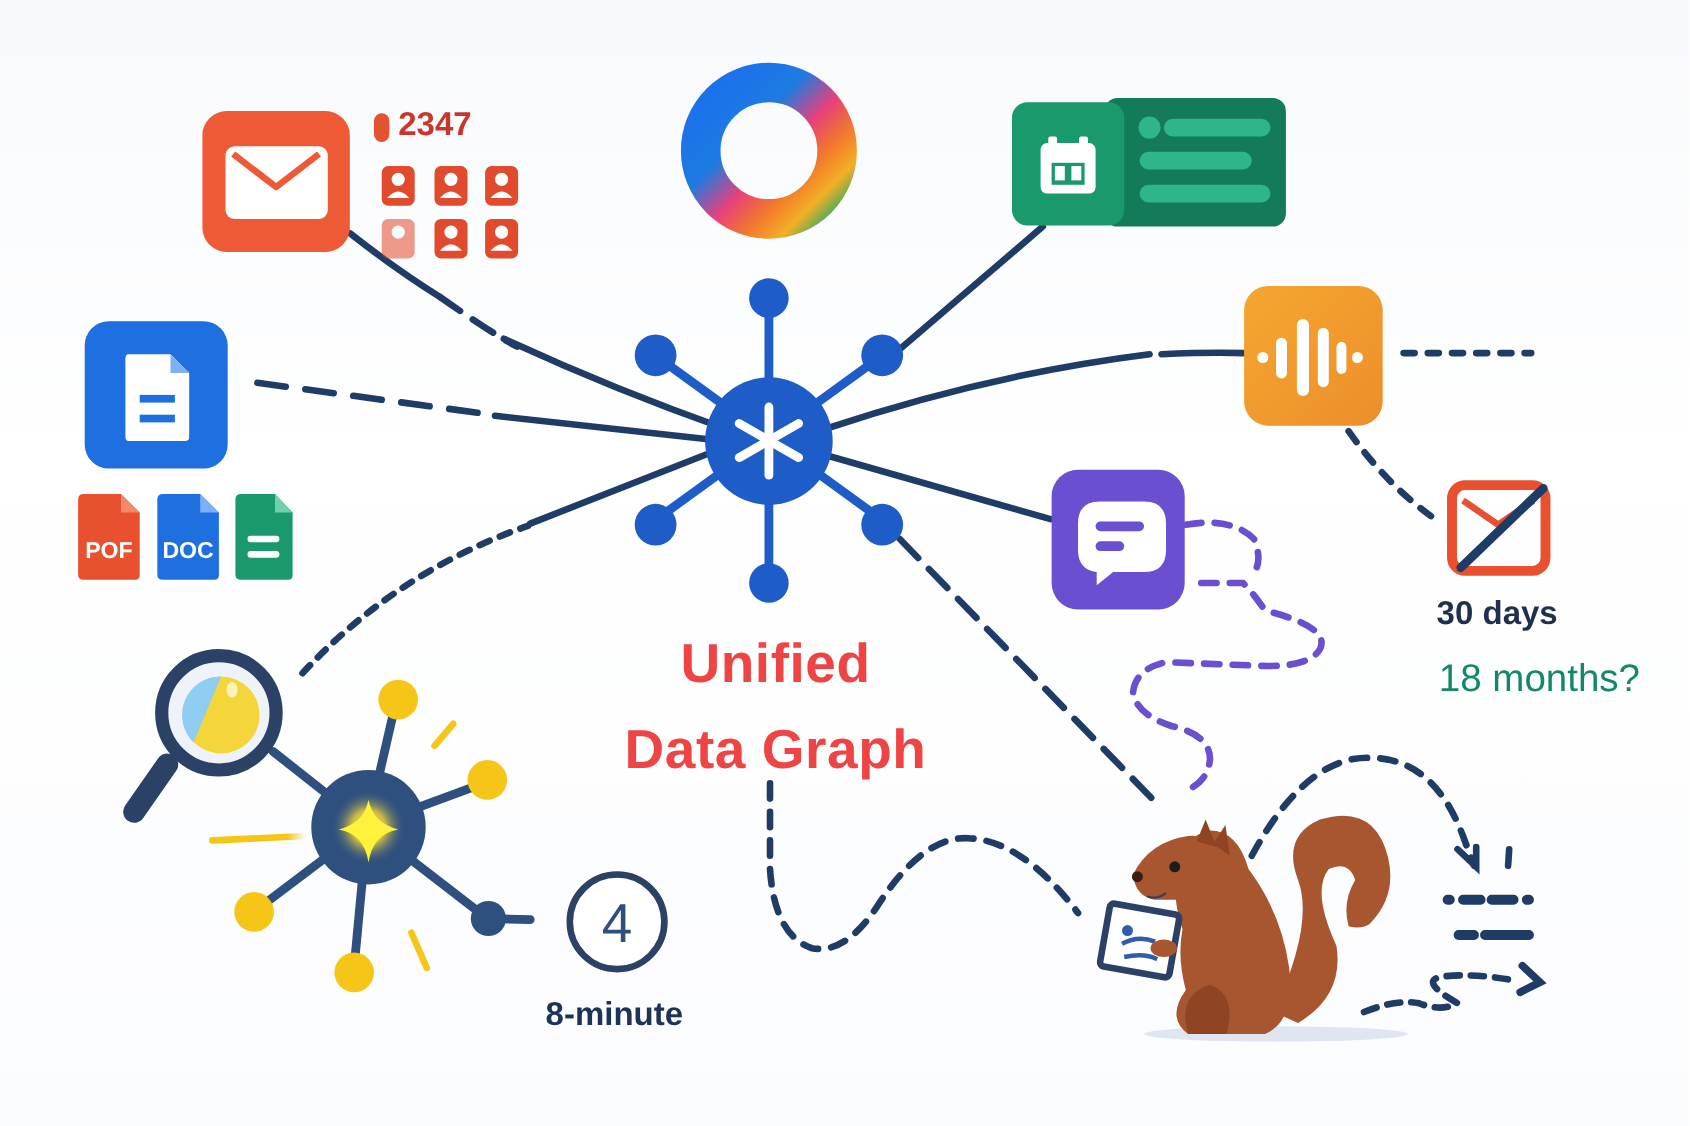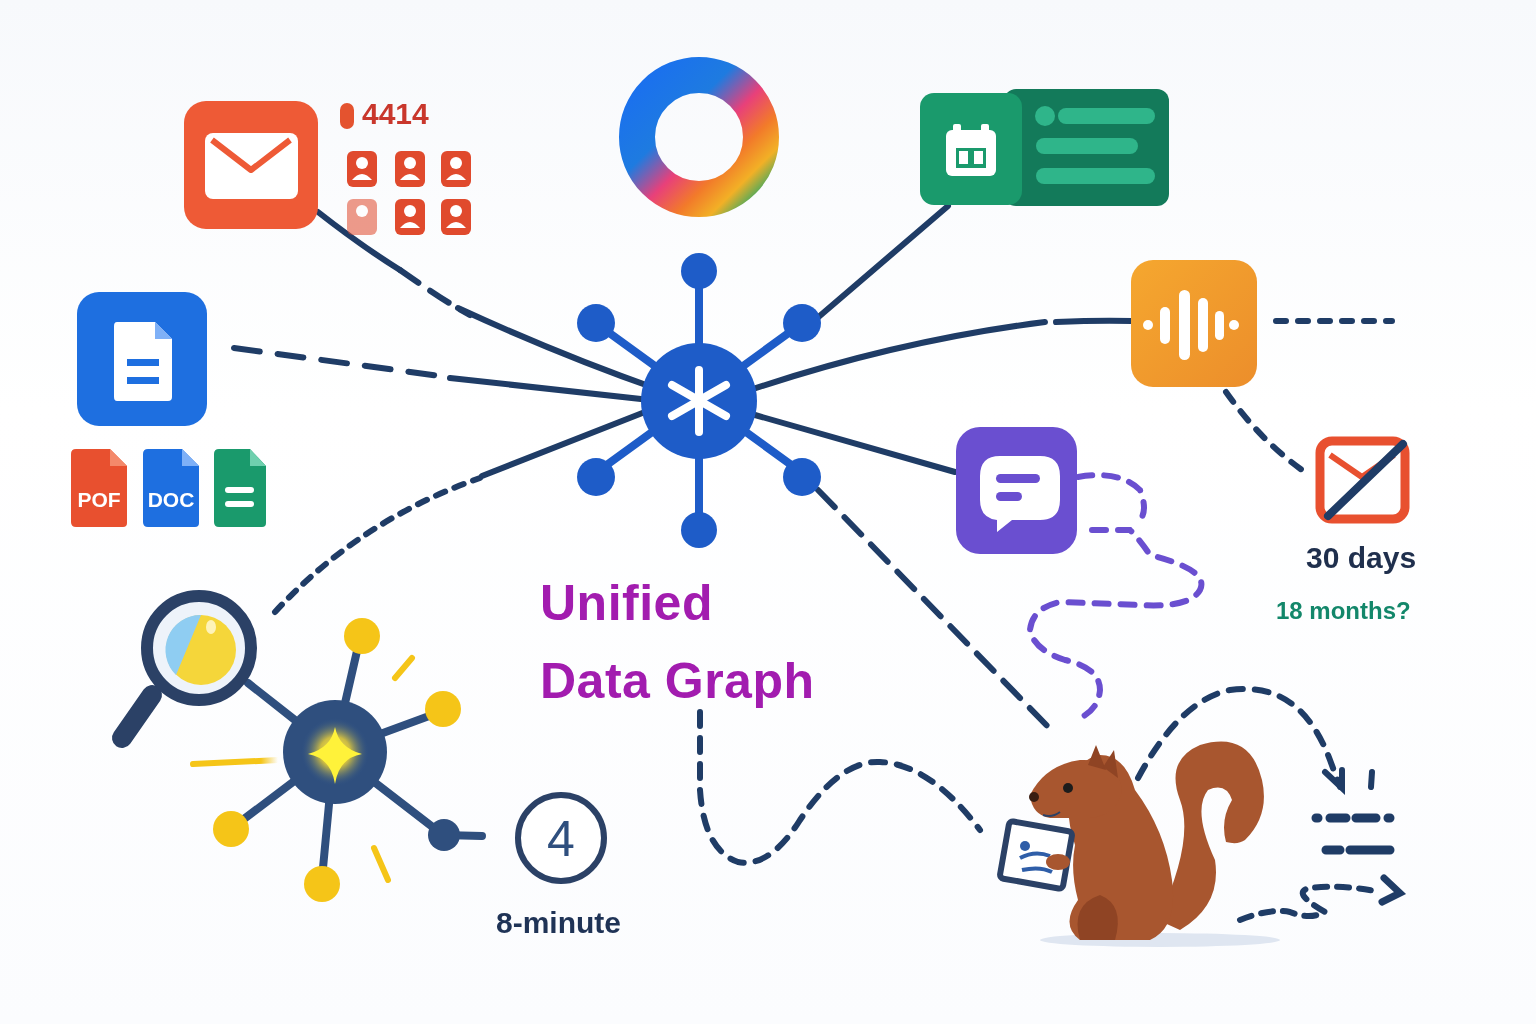--- a/index.html
+++ b/index.html
@@ -1,24 +1,24 @@
 <!DOCTYPE html>
 <html><head>
 <meta charset="utf-8">
 <style>
   html, body { margin: 0; padding: 0; background: #ffffff; }
   body { width: 1536px; height: 1024px; overflow: hidden; position: relative;
          font-family: "Liberation Sans", "DejaVu Sans", sans-serif; }
   #canvas { position: absolute; left: 0; top: 0; width: 1536px; height: 1024px; }
   .bg { background: linear-gradient(180deg, #f7f9fc 0%, #ffffff 40%, #fbfcfe 100%); position:absolute; inset:0; }
   .lbl { position: absolute; white-space: nowrap; }
-  .title { font-weight: 700; color: #a21caf; font-size: 50px; line-height: 58px; text-align: left; letter-spacing: 0.5px; }
+  .title { font-weight: 700; color: #ef4444; font-size: 50px; line-height: 58px; text-align: center; letter-spacing: 0.5px; }
   .count { color: #c9372c; font-weight: 700; font-size: 30px; }
   .days { color: #1f2f4d; font-weight: 600; font-size: 30px; }
-  .months { color: #13876a; font-weight: 700; font-size: 24px; }
+  .months { color: #13876a; font-weight: 400; font-size: 35px; margin-left: 32px; }
   .minute { color: #1f3356; font-weight: 700; font-size: 30px; }
   .ftag { font-weight: 700; font-size: 21px; fill: #ffffff; font-family: "Liberation Sans", sans-serif; }
   .svgtxt { font-family: "Liberation Sans", sans-serif; }
 </style>
 </head>
 <body>
 
 <div class="bg"></div>
 
 <svg id="canvas" viewBox="0 0 1536 1024" xmlns="http://www.w3.org/2000/svg">
@@ -295,21 +295,21 @@
     <g>
       <rect x="1004" y="826" width="64" height="58" rx="4" transform="rotate(10 1036 855)" fill="#ffffff" stroke="#2b4166" stroke-width="6"></rect>
       <circle cx="1025" cy="846" r="5" fill="#2f5ea8"></circle>
       <path d="M1020 858 Q 1035 850 1050 856 M1022 870 Q 1040 866 1052 872" stroke="#2f5ea8" stroke-width="4" fill="none"></path>
     </g>
 
     <ellipse cx="1058" cy="862" rx="12" ry="8" fill="#a8562f"></ellipse>
   </g>
 </svg>
 
-<div class="lbl count" style="left:362px; top:97px;">4414</div>
+<div class="lbl count" style="left:362px; top:97px;">2347</div>
 
 <div class="lbl title" style="left:540px; top:574px; width:330px;">Unified</div>
 <div class="lbl title" style="left:540px; top:652px; width:330px;">Data Graph</div>
 
 <div class="lbl days" style="left:1306px; top:541px;">30 days</div>
 <div class="lbl months" style="left:1276px; top:597px;">18 months?</div>
 
 <div class="lbl minute" style="left:496px; top:906px;">8-minute</div>
 
 </body></html>

